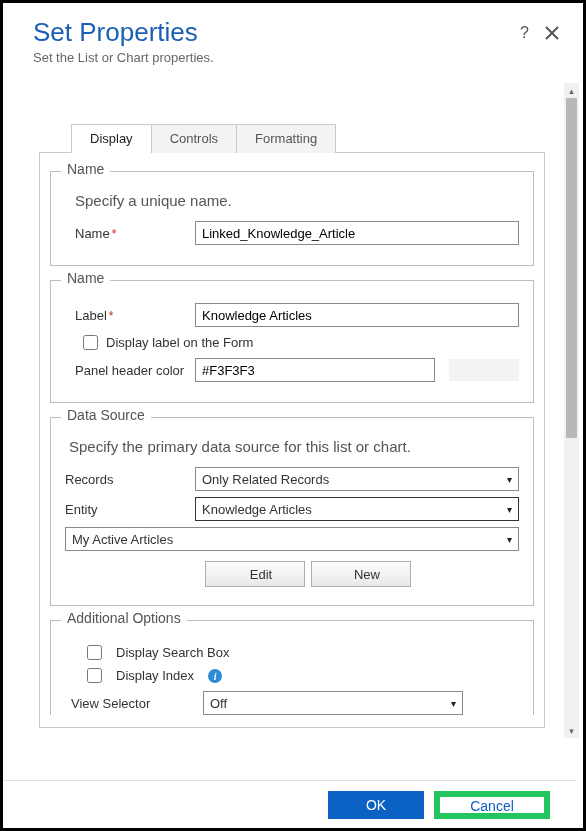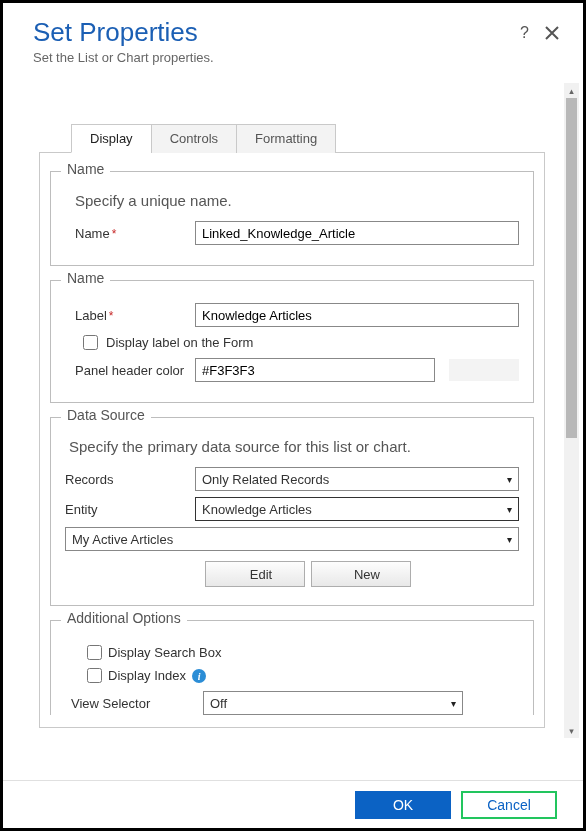--- a/index.html
+++ b/index.html
@@ -184,21 +184,21 @@
     color: #222;
   }
   .check-row {
     display: flex;
     align-items: flex-end;
     gap: 8px;
     margin: 8px 0 8px 18px;
     font-size: 13px;
     color: #333;
   }
-  .check-row-opt { margin-left: 22px; gap: 6px; }
+  .check-row-opt { margin-left: 22px; gap: 14px; }
   input[type="checkbox"] {
     width: 15px;
     height: 15px;
     margin: 0;
   }
   .info-icon {
     display: inline-flex;
     width: 14px;
     height: 14px;
     border-radius: 50%;
@@ -224,46 +224,46 @@
     font-size: 13px;
     cursor: pointer;
     font-family: inherit;
     color: #333;
     padding-left: 18px;
   }
   .footer {
     position: absolute;
     bottom: 0;
     left: 0;
-    right: 0;
+    right: 7px;
     height: 48px;
     border-top: 1px solid #e0e0e0;
     display: flex;
     justify-content: flex-end;
     align-items: center;
     padding-right: 26px;
     gap: 10px;
     background: #fff;
   }
   .btn-primary {
     width: 96px;
     height: 28px;
     background: #0b62c4;
     color: #fff;
     border: 1px solid #0b62c4;
     font-size: 14px;
     cursor: pointer;
     font-family: inherit;
   }
   .btn-secondary {
-    width: 96px;
+    width: 116px;
     height: 28px;
     background: #fff;
     color: #0b62c4;
-    border: 2px solid #22c55e;
+    border: 6px solid #22c55e;
     font-size: 14px;
     cursor: pointer;
     font-family: inherit;
   }
 </style>
 </head>
 <body>
 
 <div class="outer">
 

